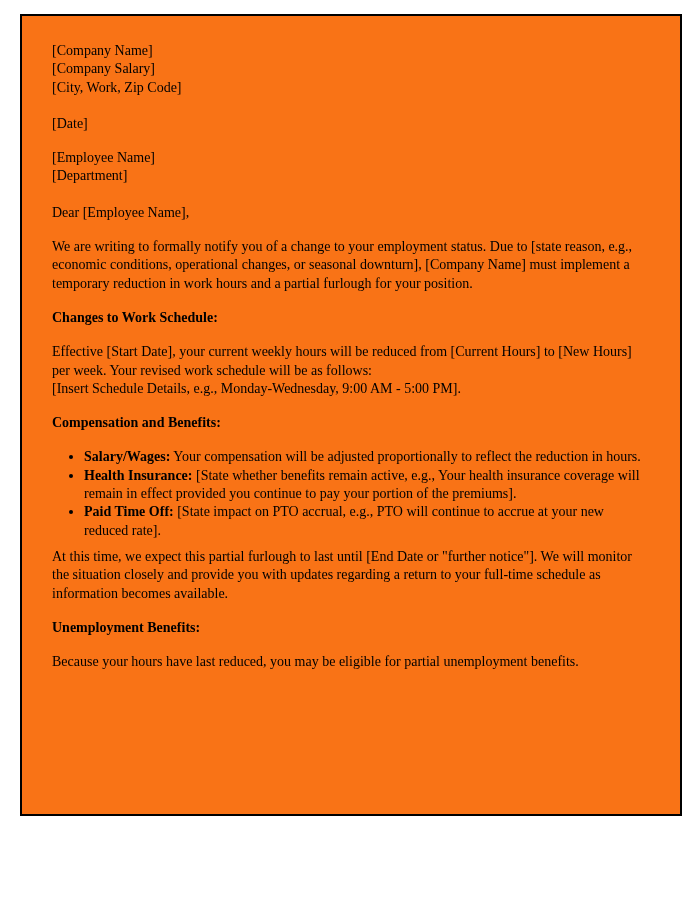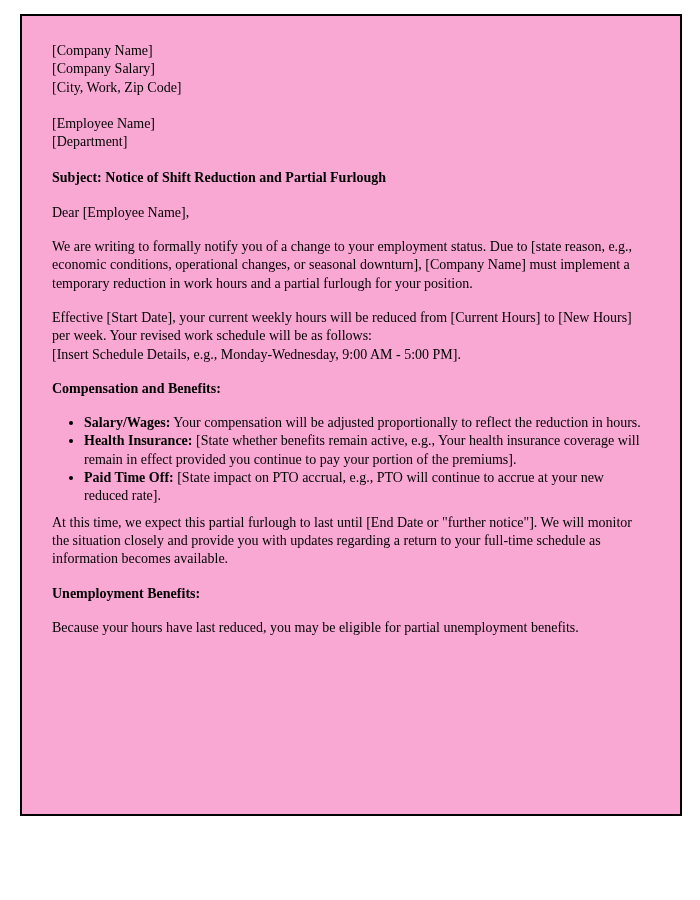--- a/index.html
+++ b/index.html
@@ -20,21 +20,21 @@
   .page {
     position: absolute;
     left: 20px;
     top: 14px;
     width: 662px;
     height: 802px;
     border: 2px solid #000000;
     box-sizing: border-box;
     padding: 26px 30px 0 30px;
     overflow: hidden;
-    background: #f9a8d4;
+    background: #f97316;
     color: #000000;
     font-size: 14px;
     line-height: 18.3px;
   }
   .block { margin: 0 0 18px 0; }
   .line { margin: 0; }
   p.para { margin: 0 0 16px 0; }
   .heading {
     font-weight: bold;
     margin: 0 0 16px 0;
@@ -56,32 +56,33 @@
 
 <div class="canvas">
   <div class="page">
 
     <div class="block">
       <div class="line">[Company Name]</div>
       <div class="line">[Company Salary]</div>
       <div class="line">[City, Work, Zip Code]</div>
     </div>
 
+    <p class="para">[Date]</p>
 
     <div class="block">
       <div class="line">[Employee Name]</div>
       <div class="line">[Department]</div>
     </div>
 
-    <p class="subject">Subject: Notice of Shift Reduction and Partial Furlough</p>
 
     <p class="para">Dear [Employee Name],</p>
 
     <p class="para">We are writing to formally notify you of a change to your employment status. Due to [state reason, e.g., economic conditions, operational changes, or seasonal downturn], [Company Name] must implement a temporary reduction in work hours and a partial furlough for your position.</p>
 
+    <p class="heading">Changes to Work Schedule:</p>
 
     <p class="para">
       <span>Effective [Start Date], your current weekly hours will be reduced from [Current Hours] to [New Hours] per week. Your revised work schedule will be as follows:</span><br>
       <span>[Insert Schedule Details, e.g., Monday-Wednesday, 9:00 AM - 5:00 PM].</span>
     </p>
 
     <p class="heading">Compensation and Benefits:</p>
 
     <ul class="benefits">
       <li>

